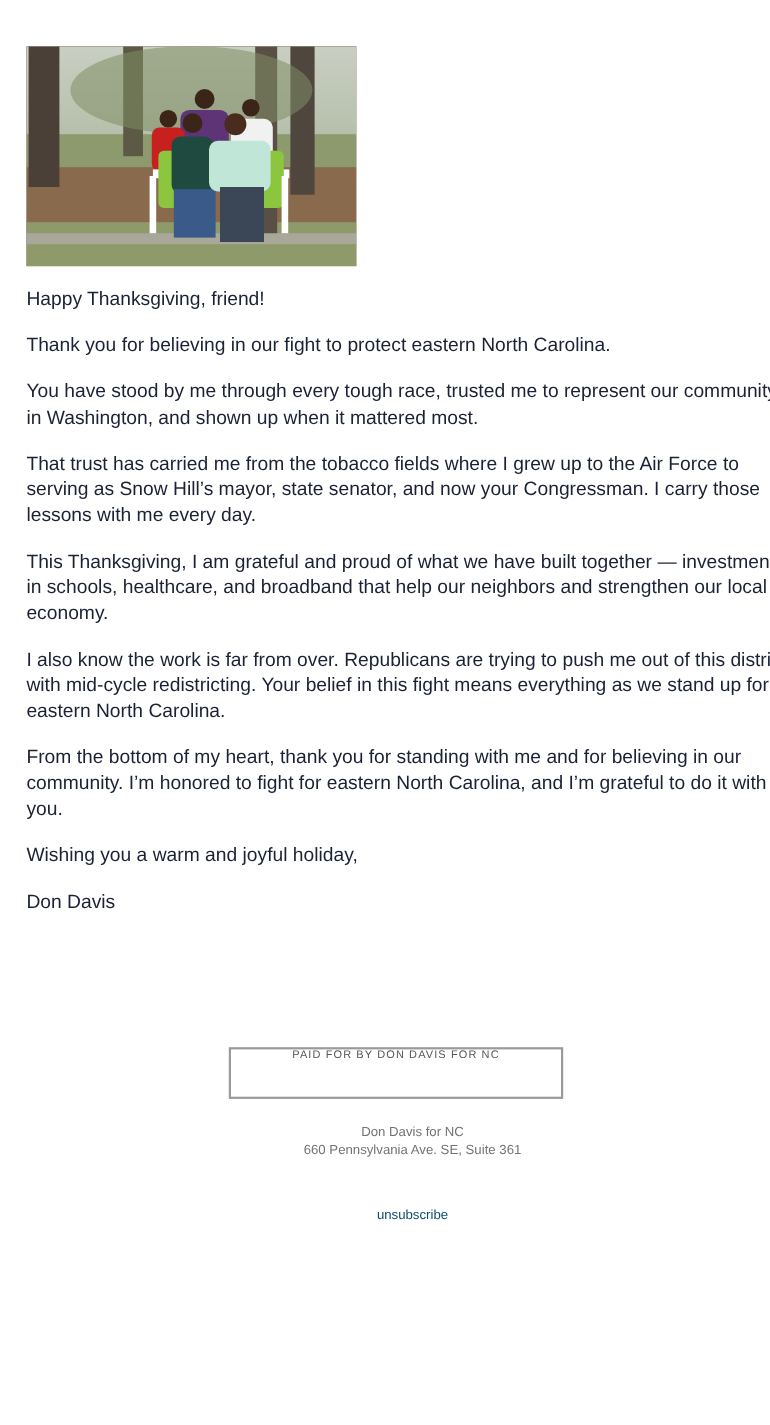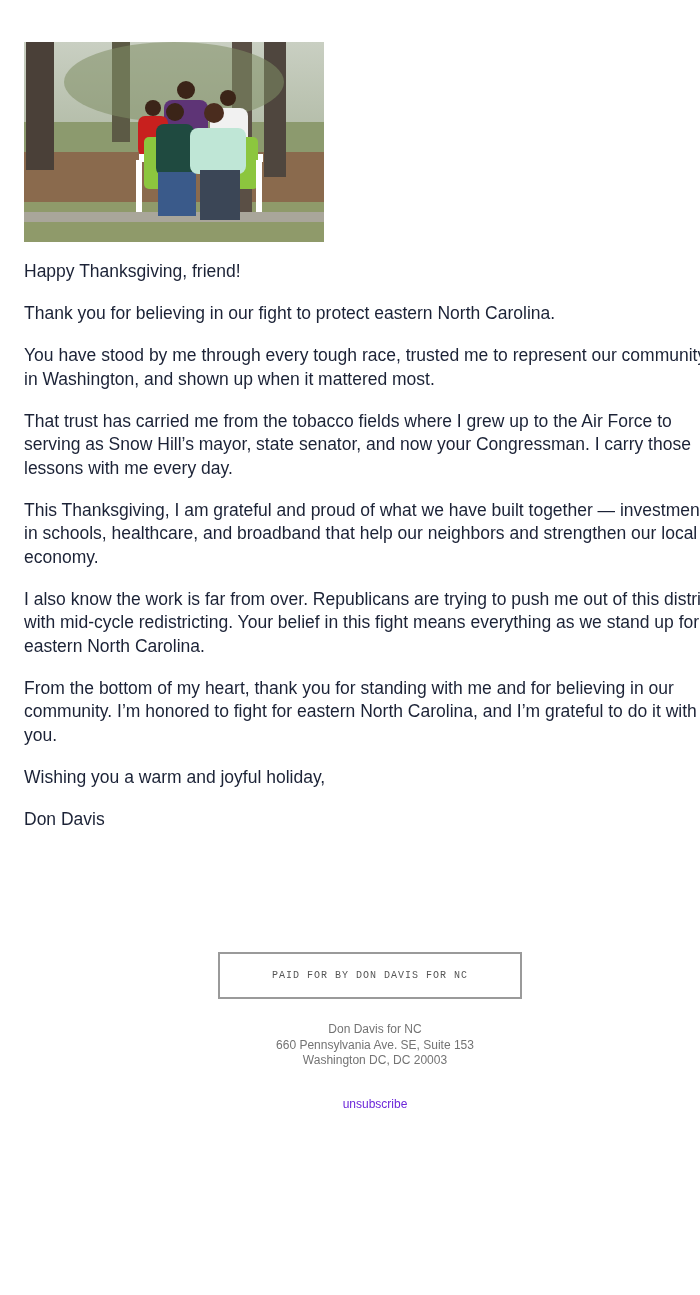--- a/index.html
+++ b/index.html
@@ -6,26 +6,26 @@
     body { width: 700px; height: 1295px; overflow: hidden; position: relative; }
     .content {
       position: absolute; left: 24px; top: 42px; width: 700px;
       font-family: "Liberation Sans", sans-serif; font-size: 17.5px; line-height: 23.5px; color: #1b2236;
     }
     .hero { width: 300px; height: 200px; display: block; margin: 0 0 18px 0; overflow: hidden; position: relative; background: #7a6a55; }
     .hero svg { display: block; }
     .content p { margin: 0 0 18.5px 0; }
     .footer { position: absolute; left: 0; width: 750px; top: 952px; font-family: "Liberation Sans", sans-serif; text-align: center; }
     .paid-box {
-      position: absolute; left: 218px; top: 0; width: 300px; height: 43px;
-      border: 2px solid #9a9a9a; display: flex; align-items: center; justify-content: center;
-      font-size: 10px; letter-spacing: 1px; color: #555555; font-family: Liberation Mono, monospace;
+      position: absolute; left: 208px; top: 0; width: 300px; height: 43px;
+      border: 2px solid #9a9a9a; display: flex; justify-content: center;
+      font-size: 10px; letter-spacing: 1px; color: #555555;
     }
     .address { position: absolute; left: 224px; width: 302px; top: 70px; font-size: 12px; line-height: 15.5px; color: #737373; }
-    .unsub { position: absolute; left: 224px; width: 302px; top: 145px; font-size: 12px; color: #6d28d9; text-decoration: none; }
+    .unsub { position: absolute; left: 224px; width: 302px; top: 145px; font-size: 12px; color: #0c4a6e; text-decoration: none; }
   </style>
 </head>
 <body>
 
 <div class="content">
   <div class="hero" title="Don Davis family photo seated on a white bench with green cushions among pine trees">
     <svg width="300" height="200" viewBox="0 0 300 200">
       <defs>
         <linearGradient id="sky" x1="0" y1="0" x2="0" y2="1">
           <stop offset="0" stop-color="#c9cfc2"></stop>
@@ -72,17 +72,16 @@
   <p>Wishing you a warm and joyful holiday,</p>
   <p>Don Davis</p>
 </div>
 
 <div class="footer">
   <div class="paid-box">
     <span>PAID FOR BY DON DAVIS FOR NC</span>
   </div>
   <div class="address">
     <div>Don Davis for NC</div>
-    <div>660 Pennsylvania Ave. SE, Suite 153</div>
-    <div>Washington DC, DC 20003</div>
+    <div>660 Pennsylvania Ave. SE, Suite 361</div>
   </div>
   <a class="unsub" href="#">unsubscribe</a>
 </div>
 
 </body></html>

